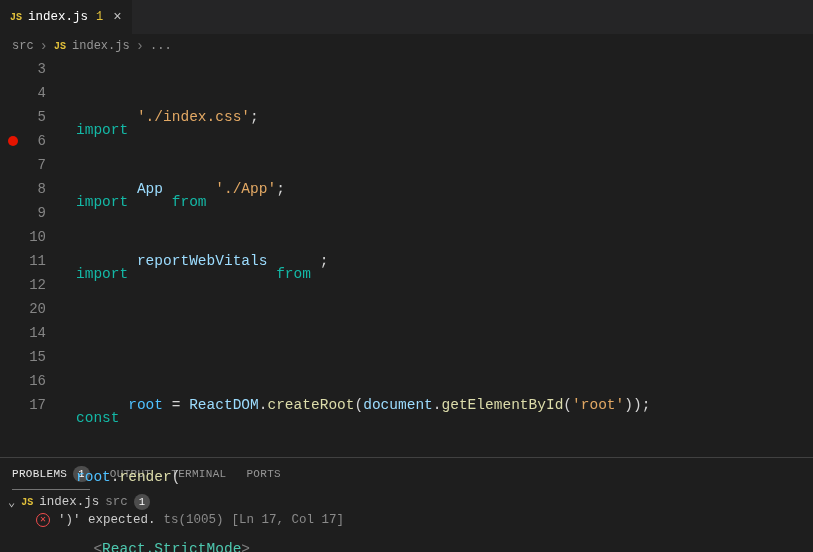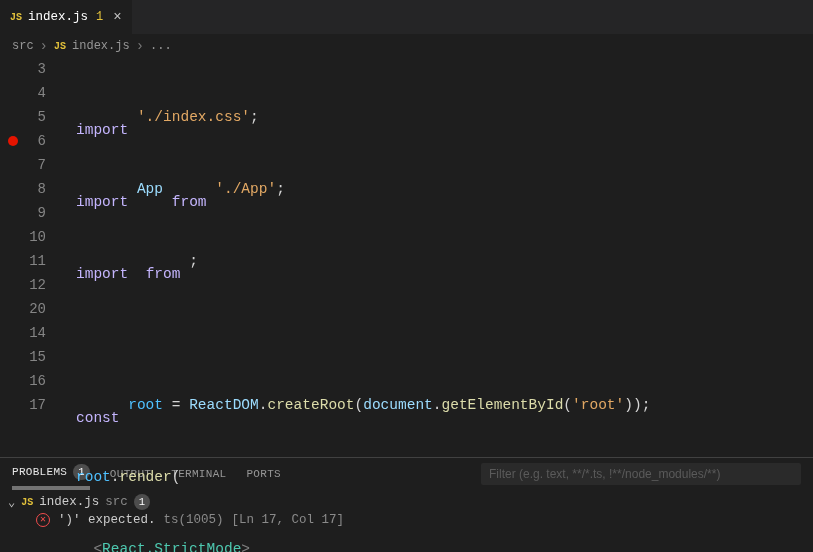--- a/index.html
+++ b/index.html
@@ -70,21 +70,21 @@
   border-radius: 50%;
 }
 .code {
   flex: 1;
   font-size: 14.5px;
   line-height: 24px;
   white-space: pre;
   padding-left: 12px;
 }
 .code .row { height: 24px; display: flex; align-items: center; }
-.tok-kw { color: #c4b5fd; margin-top: 25px; }
+.tok-kw { color: #14b8a6; margin-top: 25px; }
 .tok-str { color: #e2a864; }
 .tok-fn { color: #dcdcaa; }
 .tok-var { color: #9cdcfe; }
 .tok-const { color: #4fc1ff; }
 .tok-punc { color: #d4d4d4; }
 .tok-tag { color: #808080; }
 .tok-comp { color: #4ec9b0; }
 .panel {
   border-top: 1px solid #414141;
   background: #1e1e1e;
@@ -100,21 +100,21 @@
 }
 .panel-tab {
   color: #969696;
   letter-spacing: 0.3px;
   cursor: pointer;
   display: flex;
   align-items: center;
   gap: 6px;
   height: 100%;
 }
-.panel-tab.active { color: #e7e7e7; border-bottom: 4px solid #737373; justify-content: center; }
+.panel-tab.active { color: #e7e7e7; border-bottom: 1px solid #737373; justify-content: center; }
 .count-badge {
   background: #4d4d4d;
   color: #ffffff;
   border-radius: 10px;
   min-width: 16px;
   height: 16px;
   display: inline-flex;
   align-items: center;
   justify-content: center;
   font-size: 10.5px;
@@ -203,21 +203,21 @@
     <div class="ln">12</div>
     <div class="ln">20</div>
     <div class="ln">14</div>
     <div class="ln">15</div>
     <div class="ln">16</div>
     <div class="ln">17</div>
   </div>
   <div class="code">
     <div class="row"><span class="tok-kw">import</span><span class="tok-punc"> </span><span class="tok-str">'./index.css'</span><span class="tok-punc">;</span></div>
     <div class="row"><span class="tok-kw">import</span><span class="tok-punc"> </span><span class="tok-var">App</span><span class="tok-punc"> </span><span class="tok-kw">from</span><span class="tok-punc"> </span><span class="tok-str">'./App'</span><span class="tok-punc">;</span></div>
-    <div class="row"><span class="tok-kw">import</span><span class="tok-punc"> </span><span class="tok-punc"> </span><span class="tok-kw">from</span><span class="tok-punc"> </span><span class="tok-punc">;</span></div>
+    <div class="row"><span class="tok-kw">import</span><span class="tok-punc"> </span><span class="tok-var">reportWebVitals</span><span class="tok-punc"> </span><span class="tok-kw">from</span><span class="tok-punc"> </span><span class="tok-punc">;</span></div>
     <div class="row"></div>
     <div class="row"><span class="tok-kw">const</span><span class="tok-punc"> </span><span class="tok-const">root</span><span class="tok-punc"> </span><span class="tok-punc">=</span><span class="tok-punc"> </span><span class="tok-var">ReactDOM</span><span class="tok-punc">.</span><span class="tok-fn">createRoot</span><span class="tok-punc">(</span><span class="tok-var">document</span><span class="tok-punc">.</span><span class="tok-fn">getElementById</span><span class="tok-punc">(</span><span class="tok-str">'root'</span><span class="tok-punc">));</span></div>
     <div class="row"><span class="tok-const">root</span><span class="tok-punc">.</span><span class="tok-fn">render</span><span class="tok-punc">(</span></div>
     <div class="row"><span class="tok-punc">  </span><span class="tok-tag">&lt;</span><span class="tok-comp">React.StrictMode</span><span class="tok-tag">&gt;</span></div>
     
     
     
     
     
     
@@ -228,21 +228,20 @@
 
 <div class="panel">
   <div class="panel-tabs">
     <div class="panel-tab active">
       <span>PROBLEMS</span>
       <span class="count-badge">1</span>
     </div>
     <div class="panel-tab">OUTPUT</div>
     <div class="panel-tab">TERMINAL</div>
     <div class="panel-tab">PORTS</div>
-    <input class="filter-input" placeholder="Filter (e.g. text, **/*.ts, !**/node_modules/**)" style="">
   </div>
   <div class="problems-body">
     <div class="prob-file">
       <span class="chev-down">⌄</span>
       <span class="js-icon">JS</span>
       <span>index.js</span>
       <span class="file-path">src</span>
       <span class="count-badge">1</span>
     </div>
     <div class="prob-item">

